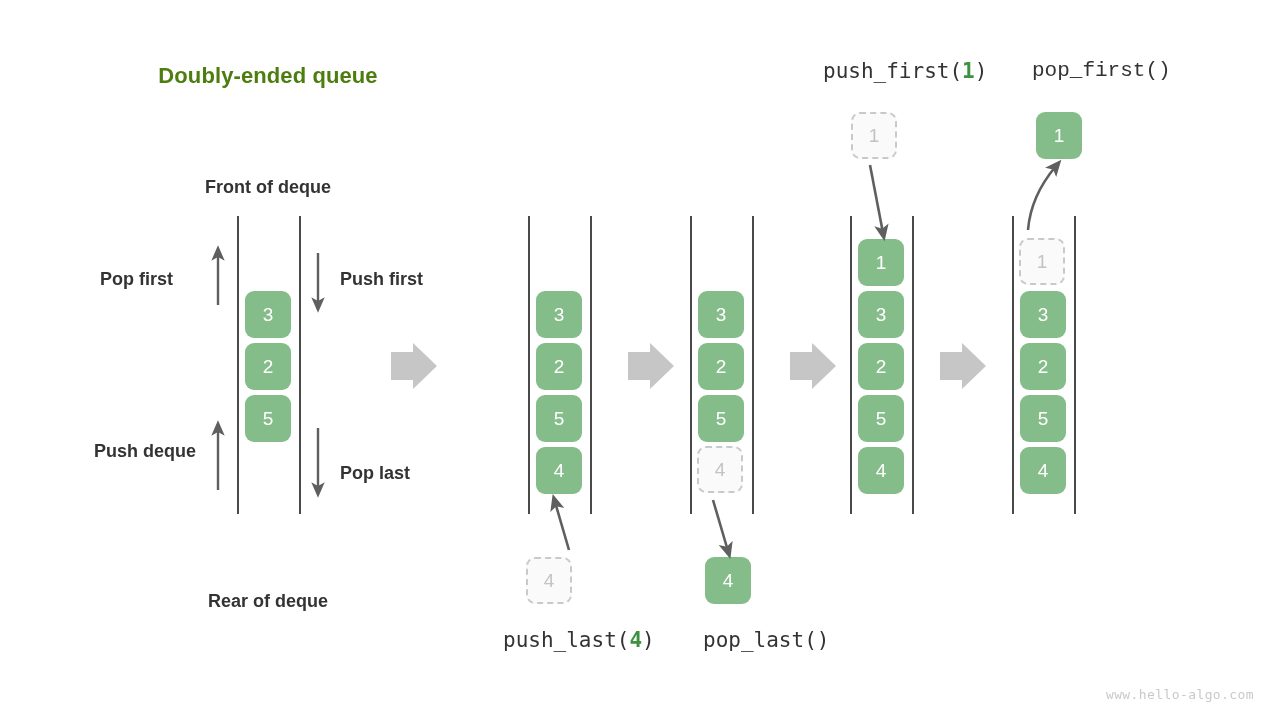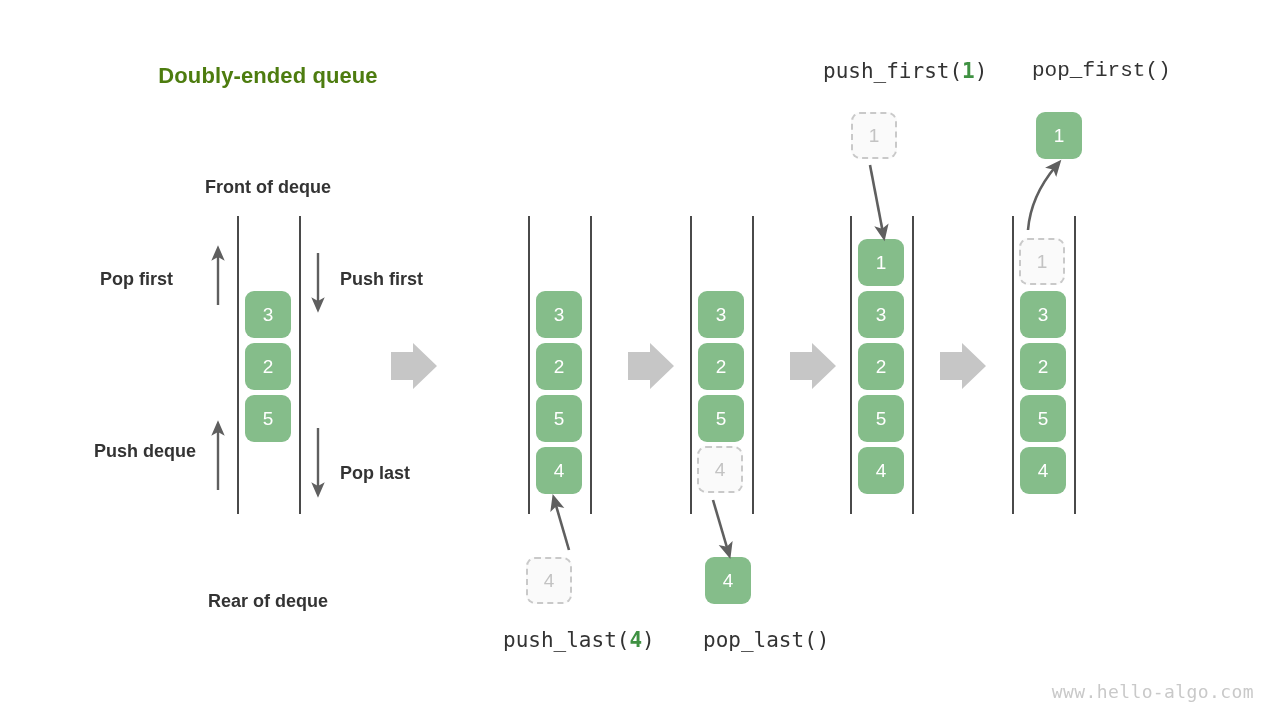--- a/index.html
+++ b/index.html
@@ -74,21 +74,21 @@
   #caption-pop-last   { left: 703px; top: 628px; }
   #caption-push-first { left: 823px; top: 59px; }
   #caption-pop-first  { left: 1032px; top: 59px; font-family: Liberation Mono, monospace; }
 
   
   #watermark {
     position: absolute;
     right: 26px;
     bottom: 18px;
     font-family: "DejaVu Sans Mono", "Liberation Mono", monospace;
-    font-size: 18px;
+    font-size: 13px;
     color: #c9c9c9;
     letter-spacing: 0.4px;
     white-space: nowrap;
   }
 
   
   .rail {
     position: absolute;
     width: 1.6px;
     background: #4a4a4a;

